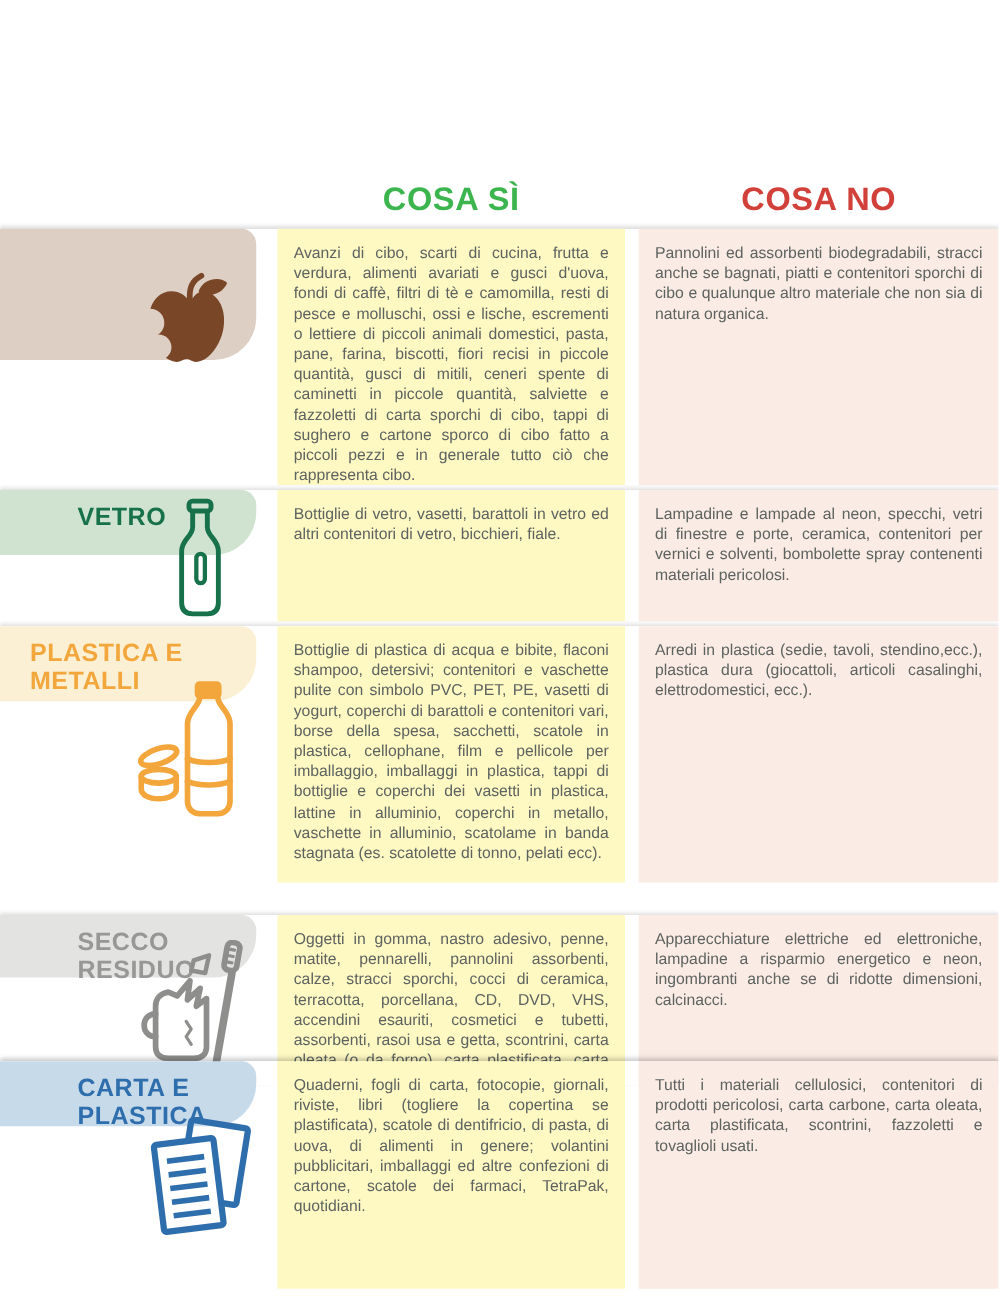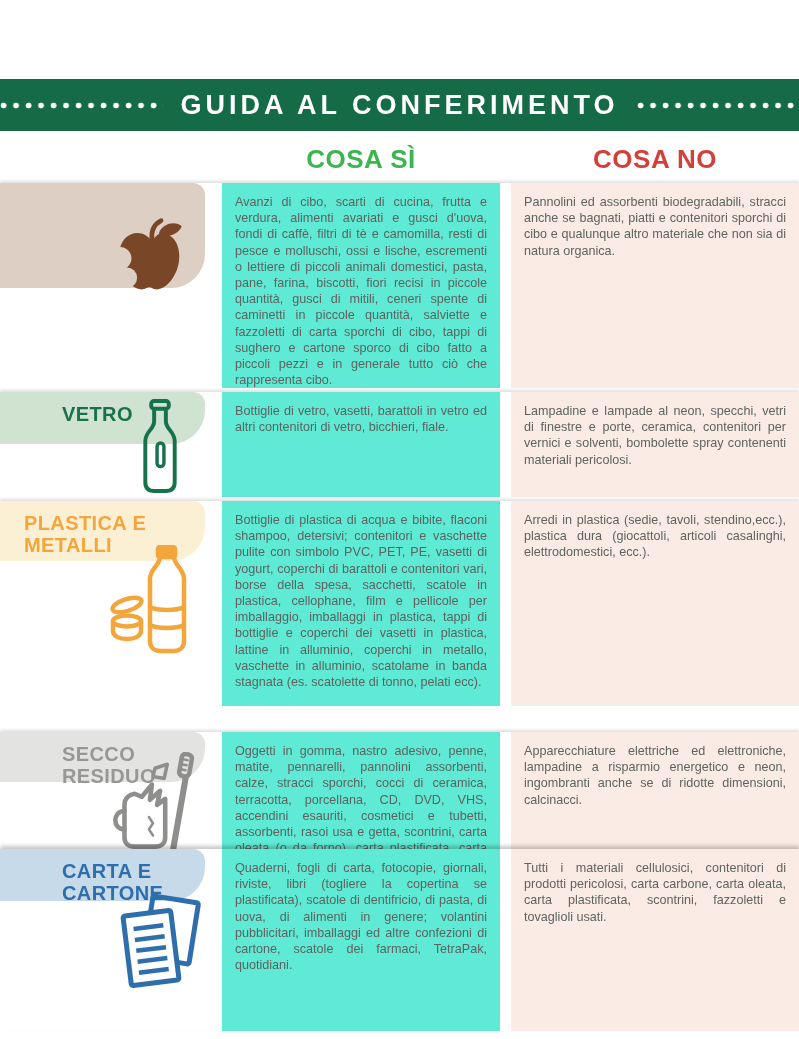--- a/index.html
+++ b/index.html
@@ -30,21 +30,21 @@
     text-align:center; letter-spacing:0.5px; line-height:30px;
   }
   .colhead.yes { left:222px; width:278px; color:#3CB54E; }
   .colhead.no  { left:511px; width:288px; color:#D2403A; }
 
   
   .row { position:absolute; left:0; width:100%; box-shadow:0 -2px 3px rgba(0,0,0,0.13); }
   .row .cell {
     position:absolute; top:0; height:100%; padding:11px 13px; overflow:hidden;
   }
-  .row .cell.yes { left:222px; width:278px; background:#5eead4; }
+  .row .cell.yes { left:222px; width:278px; background:#fef9c3; }
   .row .cell.no  { left:511px; width:288px; background:#FAEBE4; }
   .cell p {
     font-size:12.6px; line-height:16.2px; color:#5E6360; text-align:justify;
   }
 
   .label-bg { position:absolute; left:0; top:0; width:205px; border-radius:0 12px 34px 0; }
   .label {
     position:absolute; left:0; top:0; width:205px; padding:11px 0 0 62px;
     font-size:20px; font-weight:bold; line-height:22px; letter-spacing:0.4px;
   }
@@ -74,25 +74,20 @@
   .row.carta    { top:849px; height:182px; box-shadow:0 -3px 4px rgba(0,0,0,0.22); }
   .carta .label-bg { height:52px; background:#C6DAEA; }
   .carta .label    { color:#2F6EAC; }
   .carta .icon     { left:118px; top:44px; }
 </style>
 </head>
 <body>
 
 <div class="page">
 
-  <div class="topbar">
-    <div class="dots"></div>
-    <div class="title">GUIDA AL CONFERIMENTO</div>
-    <div class="dots"></div>
-  </div>
 
   <div class="colhead yes">COSA SÌ</div>
   <div class="colhead no">COSA NO</div>
 
   <section class="row umido">
     <div class="label-bg"></div>
     <div class="icon">
       <svg viewBox="0 0 70 74" width="80" height="85">
         <defs>
             <mask id="biteMask">
@@ -177,21 +172,21 @@
     <div class="cell yes">
       <p>Oggetti in gomma, nastro adesivo, penne, matite, pennarelli, pannolini assorbenti, calze, stracci sporchi, cocci di ceramica, terracotta, porcellana, CD, DVD, VHS, accendini esauriti, cosmetici e tubetti, assorbenti, rasoi usa e getta, scontrini, carta oleata (o da forno), carta plastificata, carta carbone, spazzolini, pettini, spazzole, siringhe (chiuse con tappo).</p>
     </div>
     <div class="cell no">
       <p>Apparecchiature elettriche ed elettroniche, lampadine a risparmio energetico e neon, ingombranti anche se di ridotte dimensioni, calcinacci.</p>
     </div>
   </section>
 
   <section class="row carta">
     <div class="label-bg"></div>
-    <h2 class="label">CARTA E CARTONE</h2>
+    <h2 class="label">CARTA E PLASTICA</h2>
     <div class="icon">
       <svg viewBox="0 0 86 102" width="86" height="102">
         <g stroke="#2F6EAC" stroke-width="5" fill="none" stroke-linejoin="round">
           <rect x="30" y="6" width="46" height="62" rx="2" transform="rotate(9 53 37)"></rect>
           <g transform="rotate(-7 33 55)">
             <rect x="9" y="20" width="48" height="70" rx="2" fill="#fff"></rect>
             <path d="M18 34 L48 34 M18 45 L48 45 M18 56 L48 56 M18 67 L48 67 M18 78 L48 78" stroke-width="4.5"></path>
           </g>
         </g>
       </svg>

